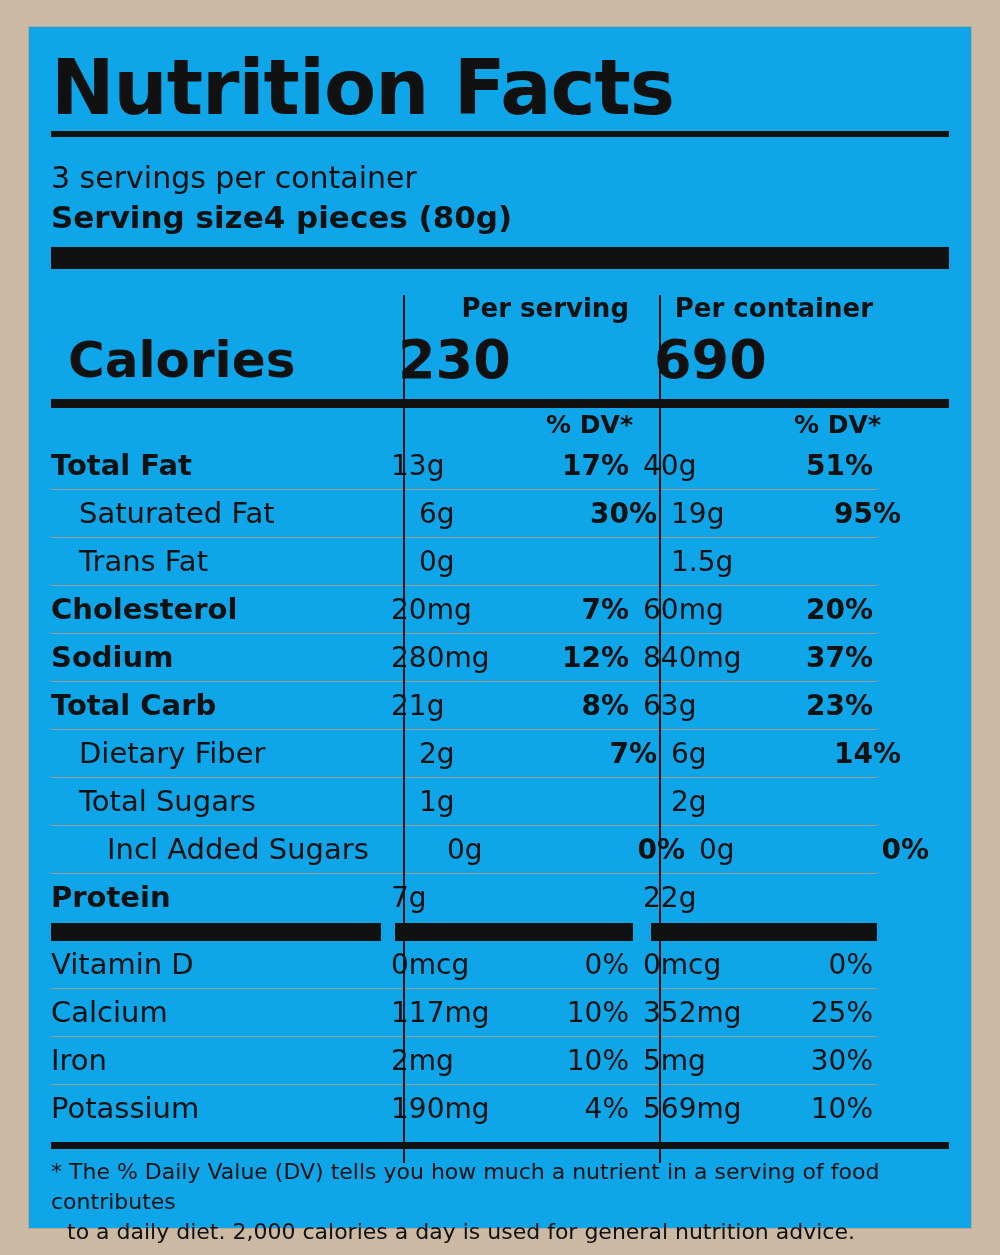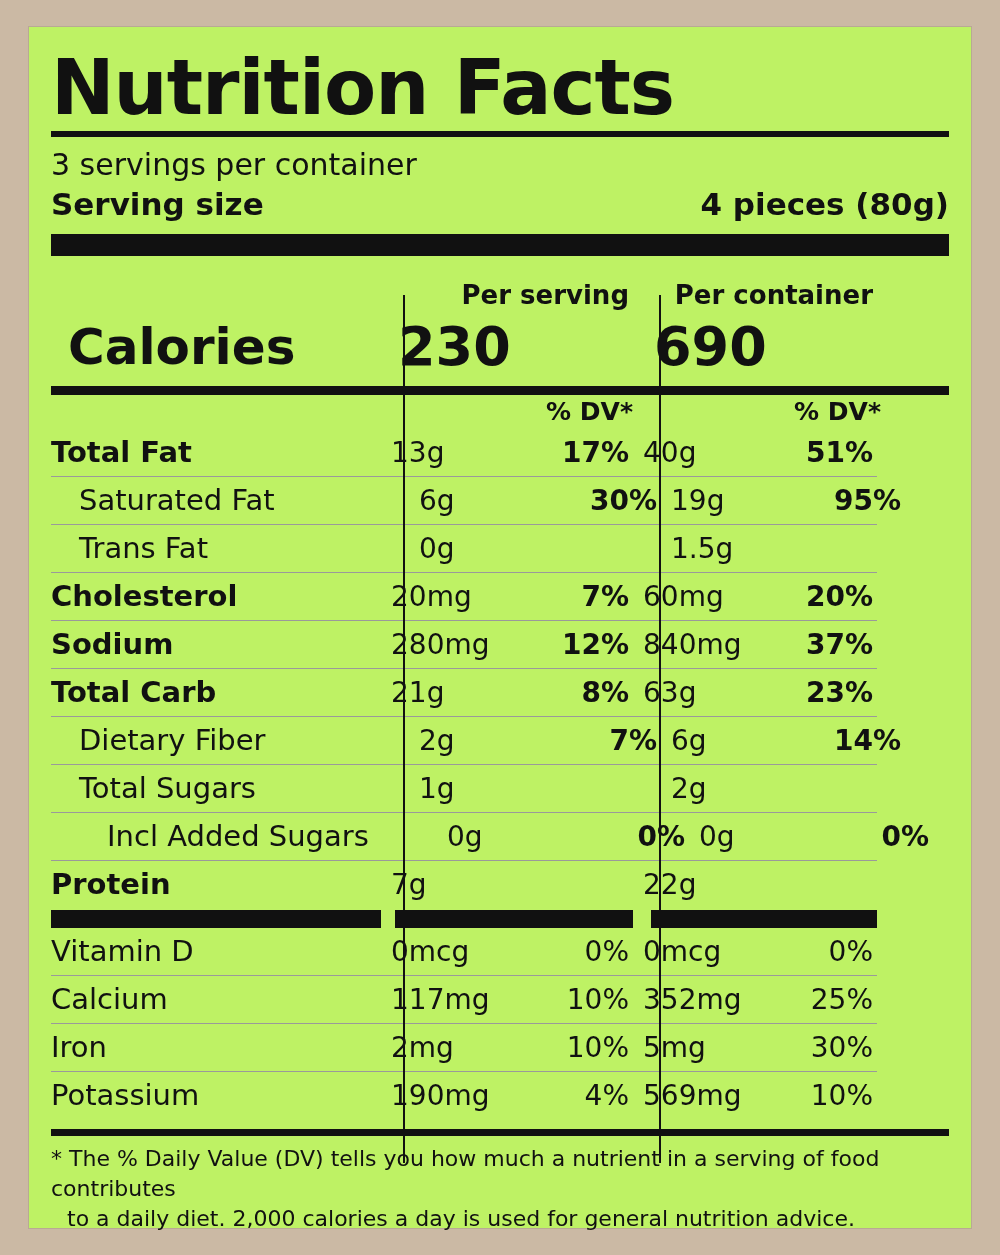--- a/index.html
+++ b/index.html
@@ -12,21 +12,21 @@
     background: #cbb9a4;
     font-family: "DejaVu Sans", sans-serif;
     overflow: hidden;
   }
   .label-frame {
     position: absolute;
     left: 28px;
     top: 26px;
     width: 944px;
     height: 1203px;
-    background: #bef264;
+    background: #0ea5e9;
     box-sizing: border-box;
     border: 1px solid #b9a994;
     padding: 0 22px;
   }
   .inner {
     position: relative;
     width: 100%;
     height: 100%;
   }
 
@@ -47,25 +47,24 @@
   .rule-thick {
     height: 22px;
     background: #111;
     margin: 6px 0 0 0;
   }
 
   .servings {
     font-size: 30px;
     line-height: 42px;
     color: #111;
-    padding-top: 7px;
+    padding-top: 20px;
   }
   .serving-row {
     display: flex;
-    justify-content: space-between;
     align-items: baseline;
     font-size: 31px;
     font-weight: bold;
     color: #111;
     padding-bottom: 6px;
   }
   .serving-row .size-value {
     font-weight: bold;
   }
 

